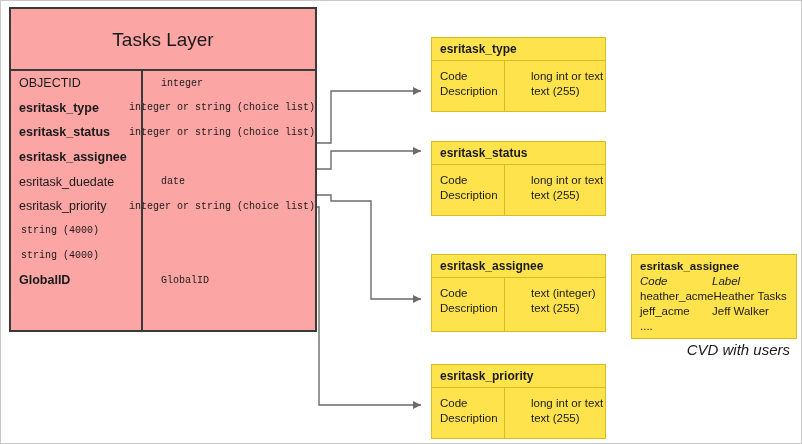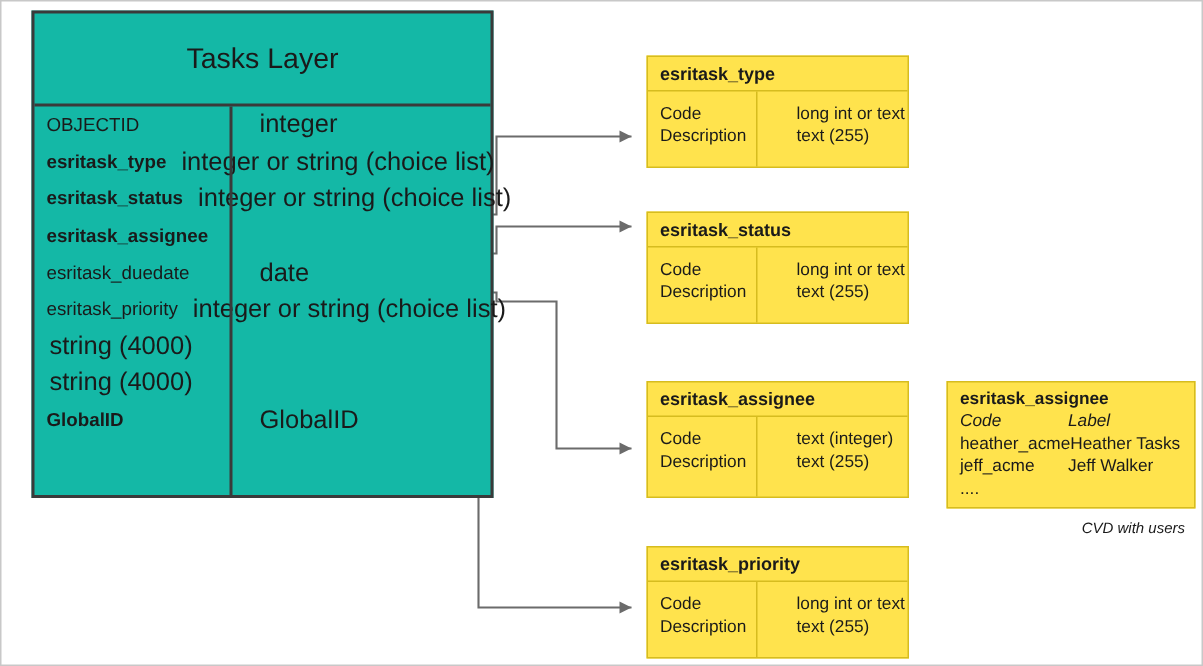--- a/index.html
+++ b/index.html
@@ -14,25 +14,25 @@
     background: #ffffff;
     border: 1px solid #c8c8c8;
     box-sizing: border-box;
     font-family: "Liberation Sans", sans-serif;
     overflow: hidden;
   }
 
   
   .main-table {
     position: absolute;
-    left: 20px;
+    left: 8px;
     top: 6px;
     width: 308px;
     height: 325px;
-    background: #14b8a6;
+    background: #fca5a5;
     border: 2px solid #3a3a3a;
     box-sizing: border-box;
   }
   .main-title {
     height: 62px;
     line-height: 62px;
     text-align: center;
     font-size: 19px;
     color: #1a1a1a;
     border-bottom: 2px solid #3a3a3a;
@@ -60,23 +60,24 @@
     width: 140px;
     padding-left: 8px;
     box-sizing: border-box;
     font-size: 12.5px;
     color: #1a1a1a;
     white-space: nowrap;
   }
   .row .typ {
     padding-left: 10px;
     box-sizing: border-box;
-    font-size: 17px;
-    color: #1a1a1a;
-    white-space: nowrap;
+    font-size: 10px;
+    color: #1a1a1a;
+    white-space: nowrap;
+    font-family: Liberation Mono, monospace;
   }
   .row.bold .fld { font-weight: bold; }
 
   
   .dom {
     position: absolute;
     background: #ffe34d;
     border: 1px solid #d6bc1f;
     box-sizing: border-box;
   }
@@ -131,21 +132,21 @@
   .cvd-grid {
     display: flex;
   }
   .cvd-col { min-width: 72px; }
   .cvd-caption {
     position: absolute;
     left: 0;
     right: 6px;
     bottom: -20px;
     text-align: right;
-    font-size: 10px;
+    font-size: 15px;
     font-style: italic;
     color: #1a1a1a;
     white-space: nowrap;
   }
 
   
   #wires {
     position: absolute;
     left: 0;
     top: 0;

